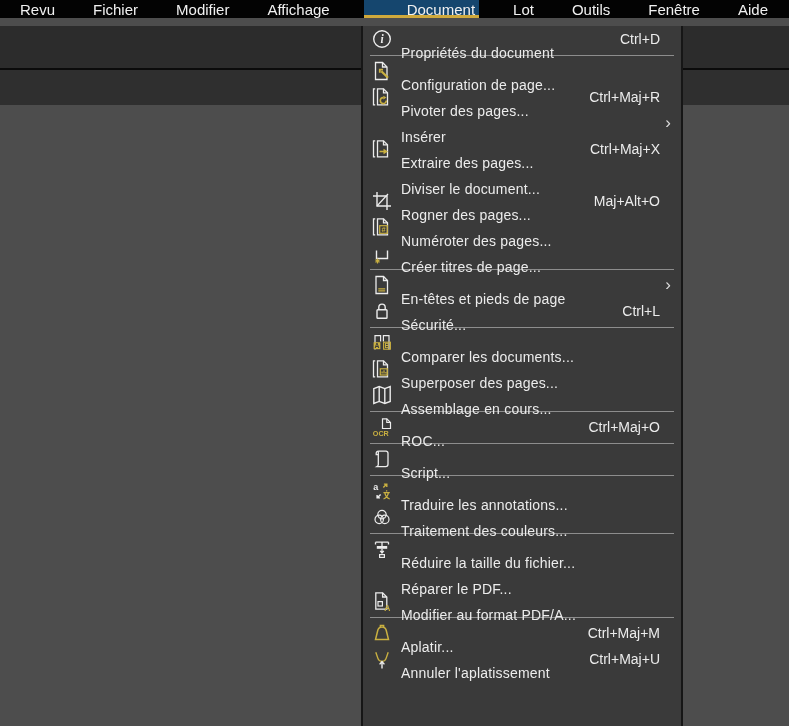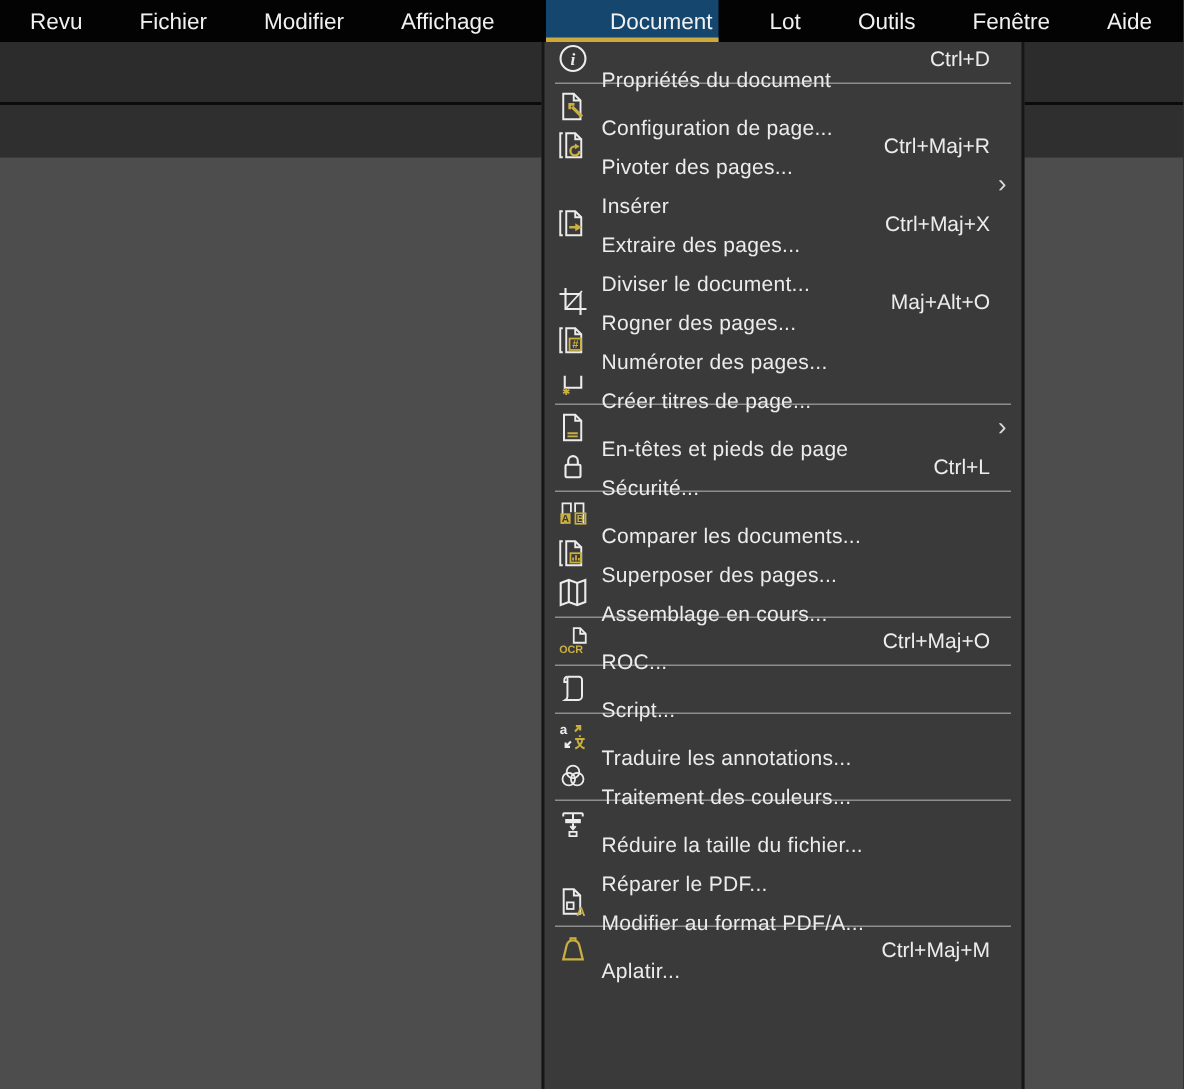--- a/index.html
+++ b/index.html
@@ -4,21 +4,21 @@
 <style>
   html,body { margin:0; padding:0; background:#222; }
   .screen {
     position:relative; width:789px; height:726px; overflow:hidden;
     background:#4d4d4d;
     font-family:"Liberation Sans", sans-serif;
     -webkit-font-smoothing:antialiased;
   }
   
   .menubar {
-    position:absolute; top:0; left:0; right:0; height:28px;
+    position:absolute; top:0; left:0; right:0; height:18px;
     background:#030303; display:flex; align-items:stretch;
     color:#f1f1f1; font-size:15px; padding-left:16px; gap:30px;
     z-index:30;
   }
   .mb-item { display:flex; align-items:center; padding:0 4px; white-space:nowrap; cursor:default; }
   .mb-item.active { background:var(--active-bg); box-shadow: inset 0 -3px 0 var(--underline); padding-left: 43px; }
   
   .band1 { position:absolute; top:26px; left:0; right:0; height:42px; background:#2c2c2c; z-index:1; }
   .band2 { position:absolute; top:68px; left:0; right:0; height:37px; background:#2f2f2f;
            border-top:2px solid #0b0b0b; box-sizing:border-box; z-index:1; }
@@ -284,14 +284,24 @@
       <div class="menu-item">
         <span class="icon">
           <svg width="22" height="22" viewBox="0 0 22 22">
             <path d="M4.5 17.6 H17.5 L15.2 8.2 C14.6 5.9 13.2 4.9 11 4.9 C8.8 4.9 7.4 5.9 6.8 8.2 Z" fill="none" stroke="#c9b041" stroke-width="1.5"></path>
             <path d="M9.3 4.9 V3.4 H12.7 V4.9" fill="none" stroke="#c9b041" stroke-width="1.3"></path>
           </svg>
         </span>
         <span class="label">Aplatir...</span>
         <span class="shortcut">Ctrl+Maj+M</span>
       </div>
+      <div class="menu-item">
+        <span class="icon">
+          <svg width="22" height="22" viewBox="0 0 22 22">
+            <path d="M4.8 4.2 L6.9 10.4 a4.3 4.3 0 0 0 8.2 0 L17.2 4.2" fill="none" stroke="#c9b041" stroke-width="1.4"></path>
+            <path d="M11 20.6 V14.2 M8.6 16.4 L11 13.6 L13.4 16.4" stroke="currentColor" stroke-width="1.4" fill="none"></path>
+          </svg>
+        </span>
+        <span class="label">Annuler l'aplatissement</span>
+        <span class="shortcut">Ctrl+Maj+U</span>
+      </div>
     </div>
 </div>
 
 </body></html>

